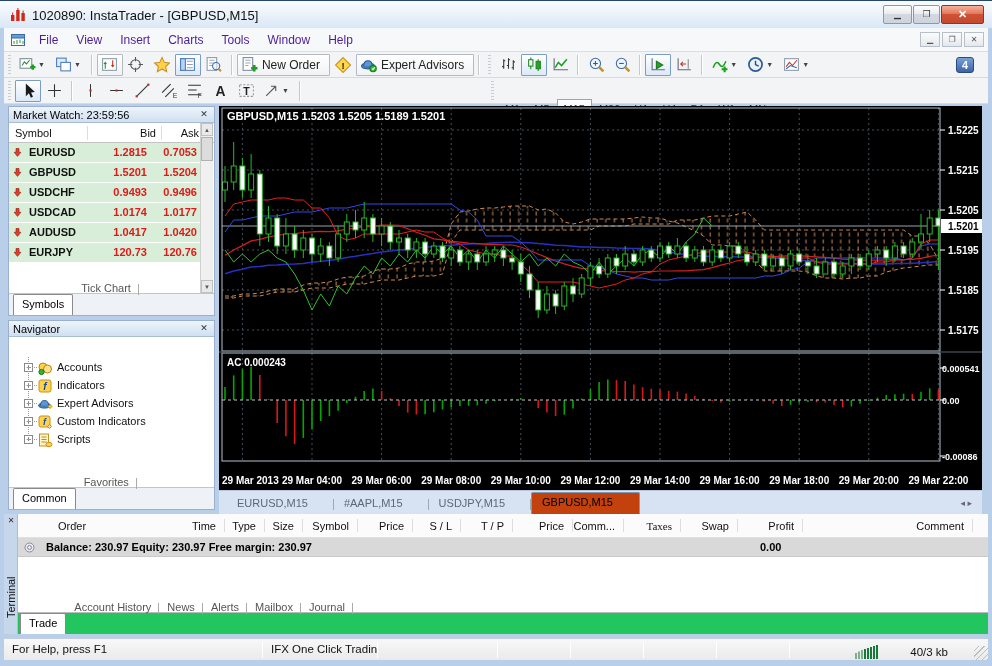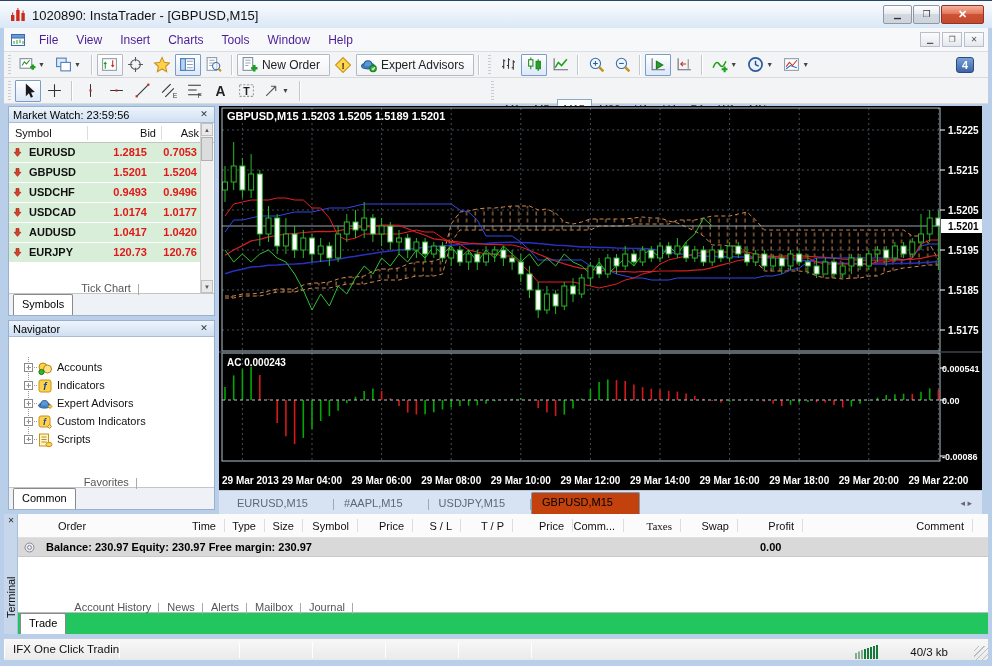--- a/index.html
+++ b/index.html
@@ -881,20 +881,21 @@
           <div class="tab">Account History<span class="bar"></span></div>
           <div class="tab">News<span class="bar"></span></div>
           <div class="tab">Alerts<span class="bar"></span></div>
           <div class="tab">Mailbox<span class="bar"></span></div>
           <div class="tab">Journal<span class="bar"></span></div>
         </div>
     </div>
   </div>
 
   <div class="statusbar" id="statusbar">
+    <div class="st-cell" style="width: 258px;">For Help, press F1</div>
       <div class="st-sep"></div>
       <div class="st-cell" style="width: 114px;">IFX One Click Trading</div>
       <div class="st-sep"></div>
       <div class="st-cell" style="width: 119px;"></div>
       <div class="st-sep"></div>
       <div class="st-cell" style="width: 72px;"></div>
       <div class="st-sep"></div>
       <div class="st-cell" style="width: 72px;"></div>
       <div class="st-sep"></div>
       <div class="st-cell" style="width: 72px;"></div>

